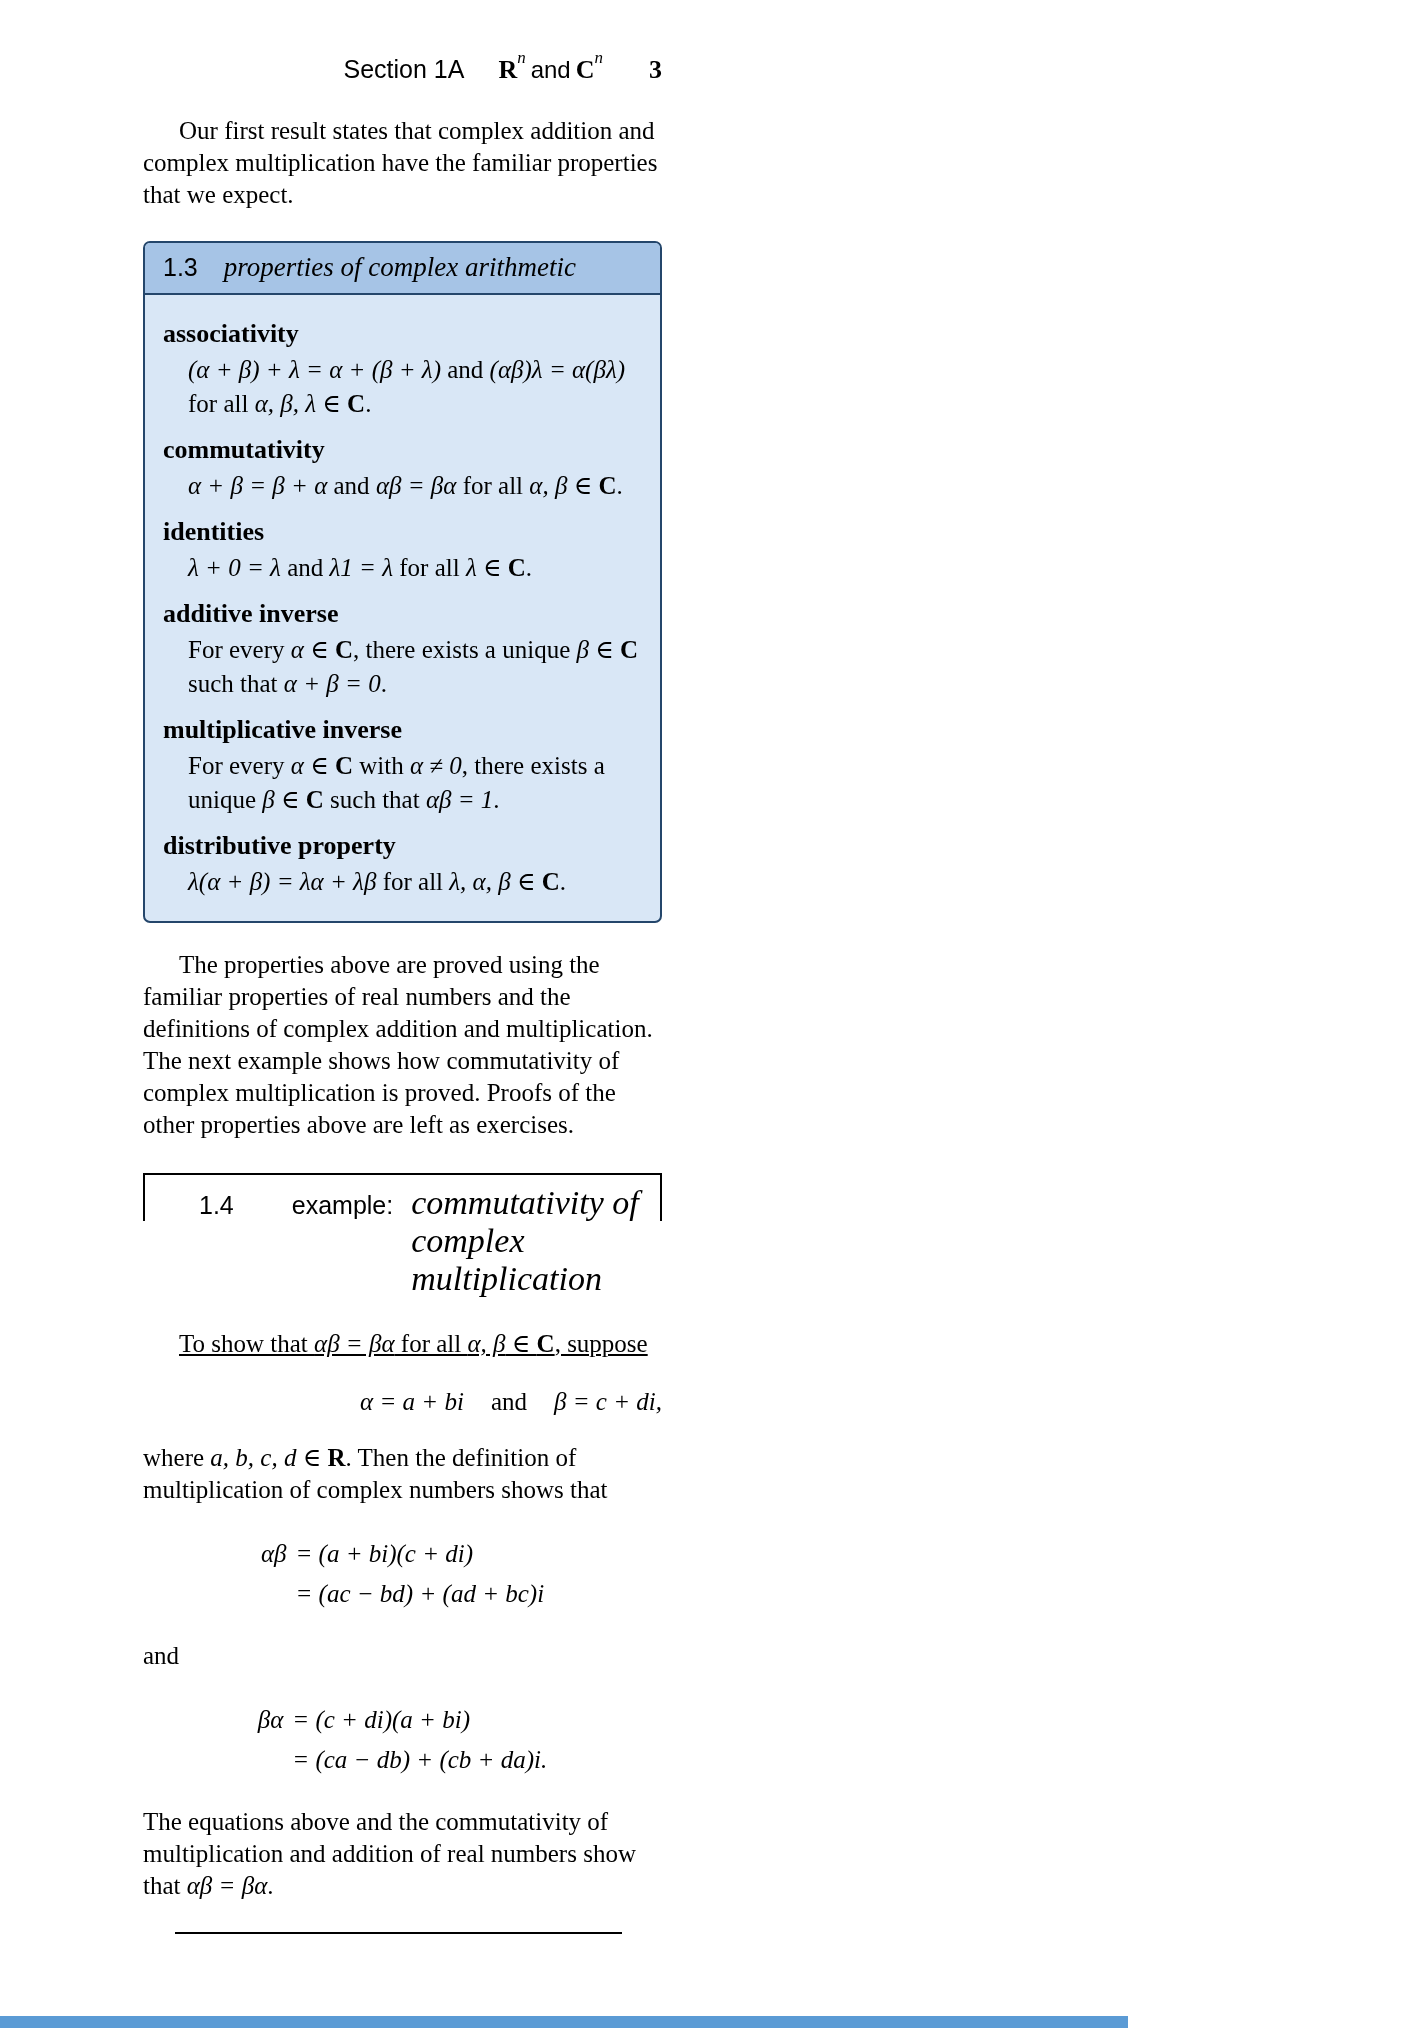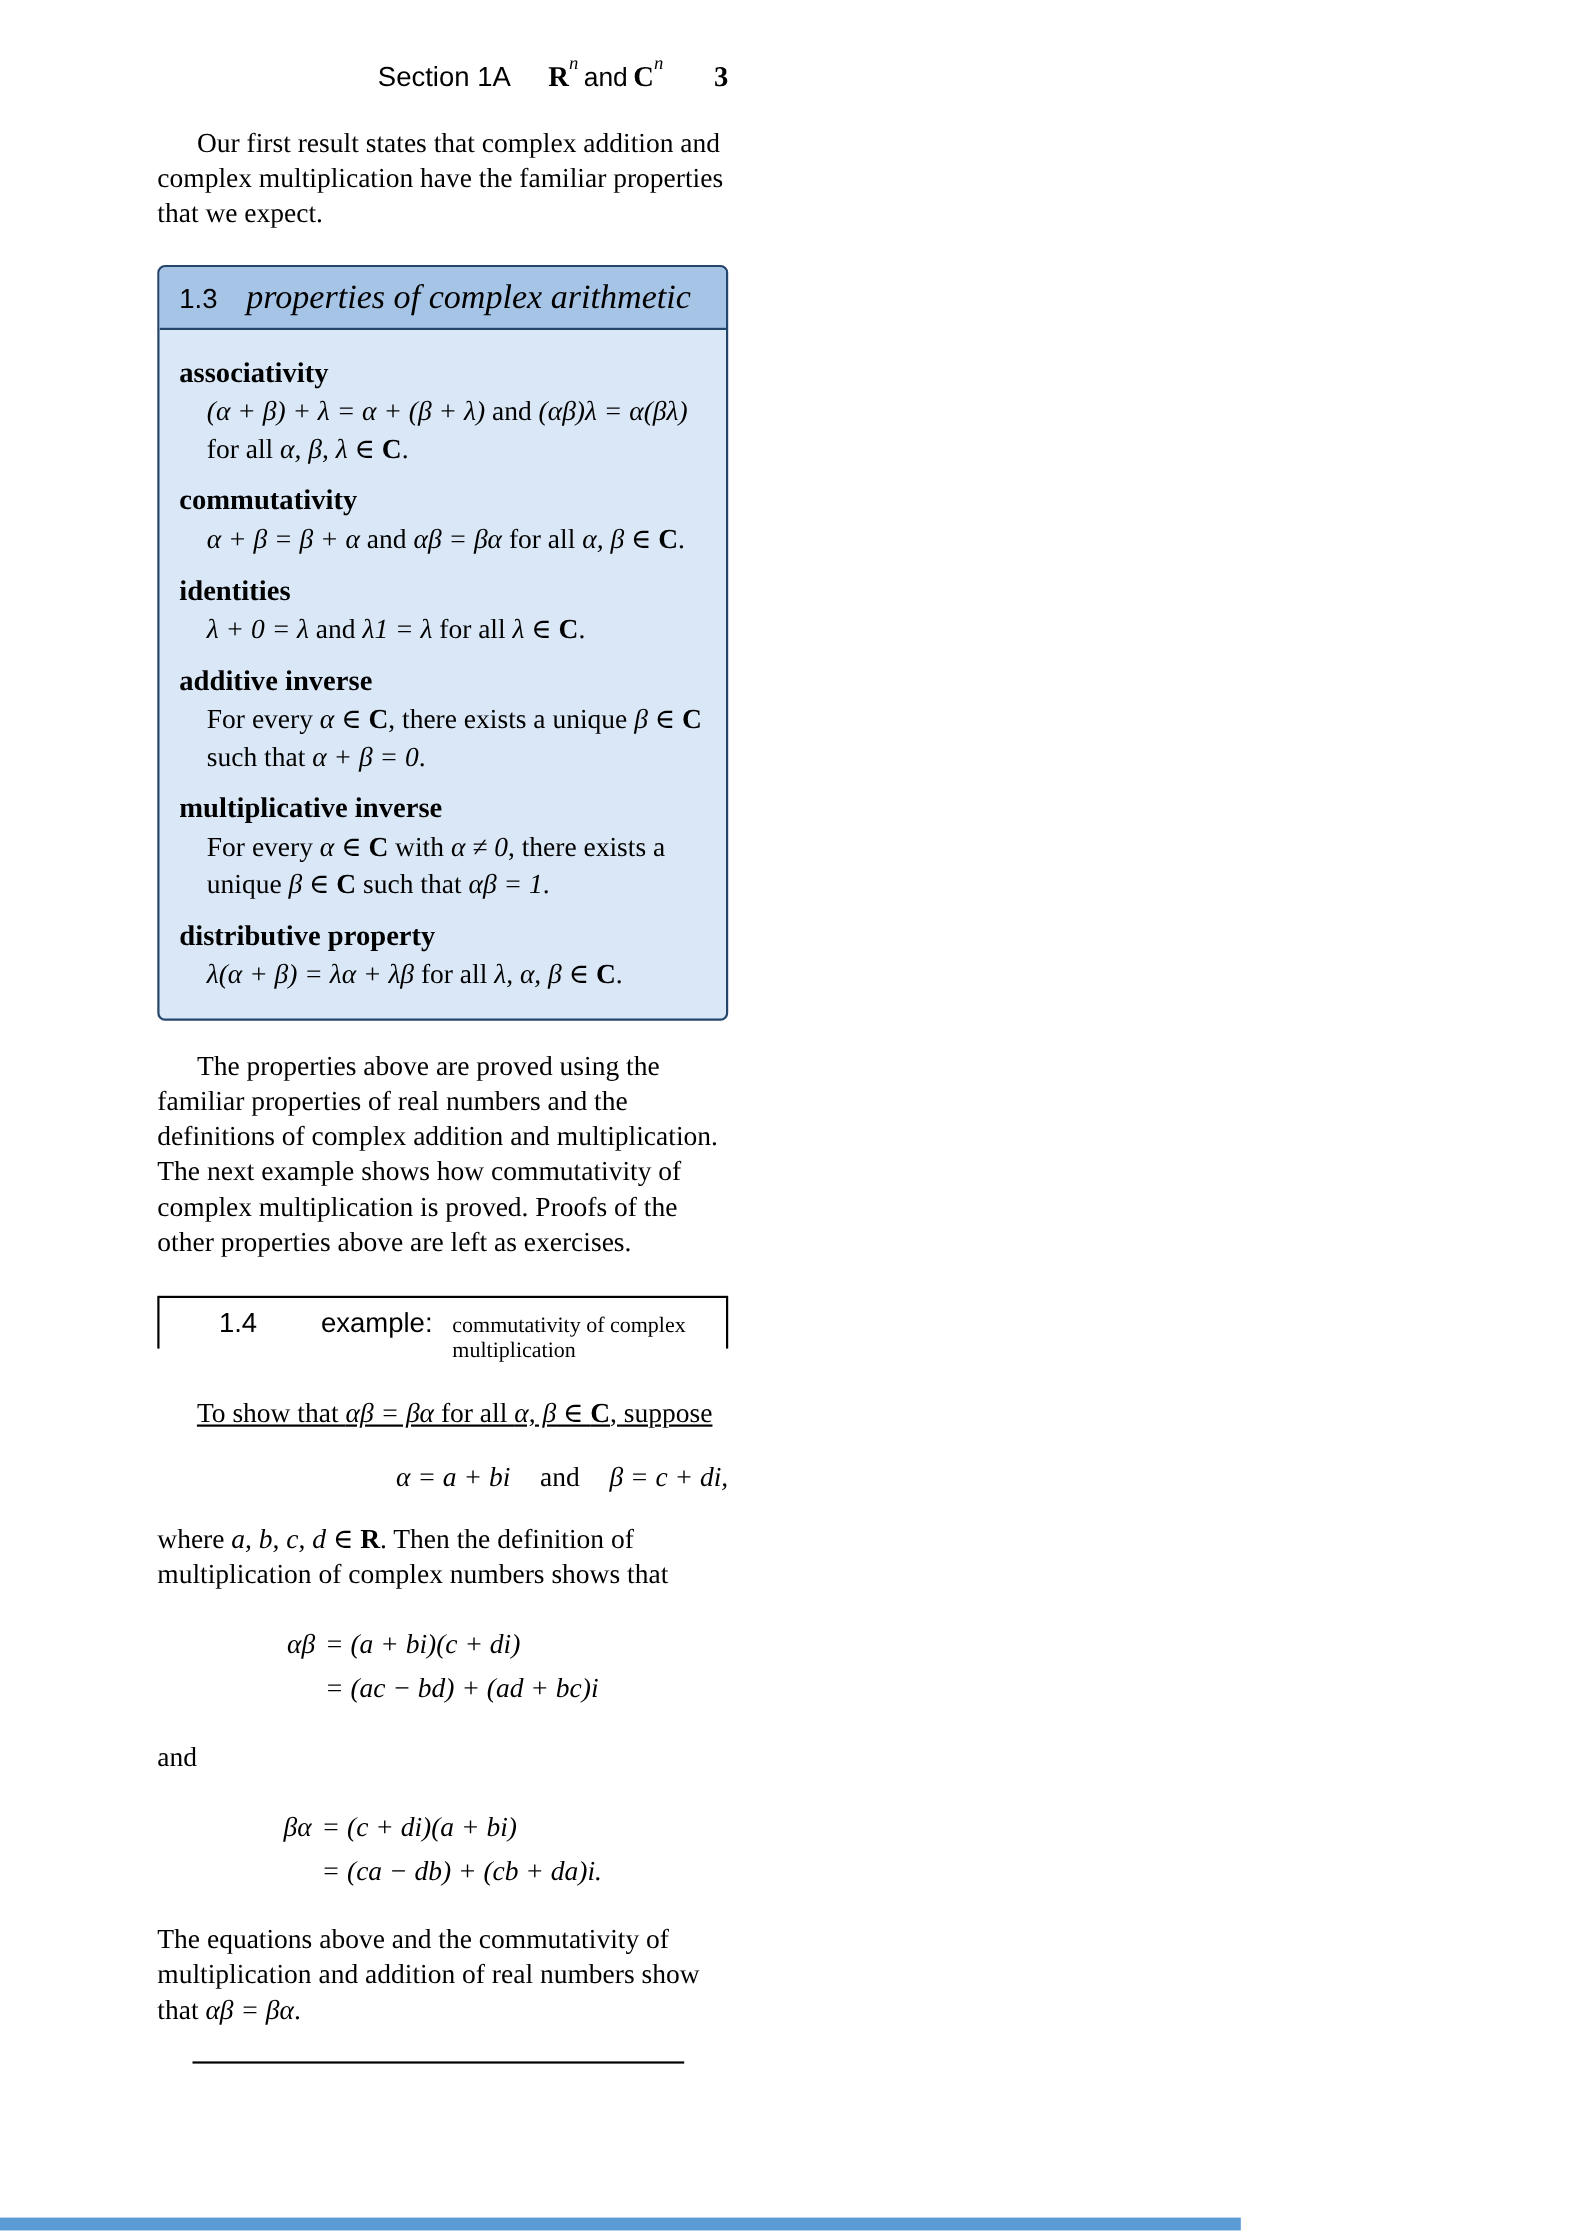--- a/index.html
+++ b/index.html
@@ -43,21 +43,21 @@
     background:#d9e7f6;
     overflow:hidden;
   }
   .theorem-head {
     background:#a6c4e6;
     border-bottom:2px solid #24466b;
     padding:9px 18px 10px 18px;
     display:flex; align-items:baseline; column-gap:26px;
   }
   .tnum { font-family:"Liberation Sans","DejaVu Sans",sans-serif; font-size:25px; }
-  .ttitle { font-style:italic; font-size:31px; }
+  .ttitle { font-style:italic; font-size:27px; }
   .theorem-body { padding:22px 20px 22px 18px; }
   .prop { margin-bottom:12px; }
   .prop:last-child { margin-bottom:0; }
   .prop-head { font-weight:bold; font-size:26px; line-height:34px; margin-bottom:2px; }
   .prop-line { margin-left:25px; font-size:25px; line-height:34px; }
 
   
   .seg-mt { font-style:normal; }
   .seg-mi { font-style:italic; }
   .seg-msb { font-weight:bold; font-style:normal; }
@@ -70,21 +70,21 @@
     border-top:2px solid #000;
     padding:9px 0 10px 16px;
     display:flex; align-items:baseline; column-gap:18px;
   }
   .example-head::before, .example-head::after {
     content:""; position:absolute; top:0; width:2px; height:46px; background:#000;
   }
   .example-head::before { left:0; }
   .example-head::after { right:0; }
   .enum, .ekind { font-family:"Liberation Sans","DejaVu Sans",sans-serif; font-size:25px;margin-left:40px; }
-  .etitle { font-size:20px; }
+  .etitle { font-style:italic; font-size:34px; }
 
   .p-ex1 { margin-top:20px;text-decoration:underline; }
   .display { text-align:right; font-size:25px; line-height:32px; margin:26px 0 24px 0; }
   .p-ex2 { margin-top:0; }
   .eq-align {
     display:grid; grid-template-columns:auto auto; column-gap:9px;
     width:fit-content; margin:28px auto 26px auto;
     font-size:25px; line-height:40px;
   }
   .eq-lhs { text-align:right; font-style:italic; }

